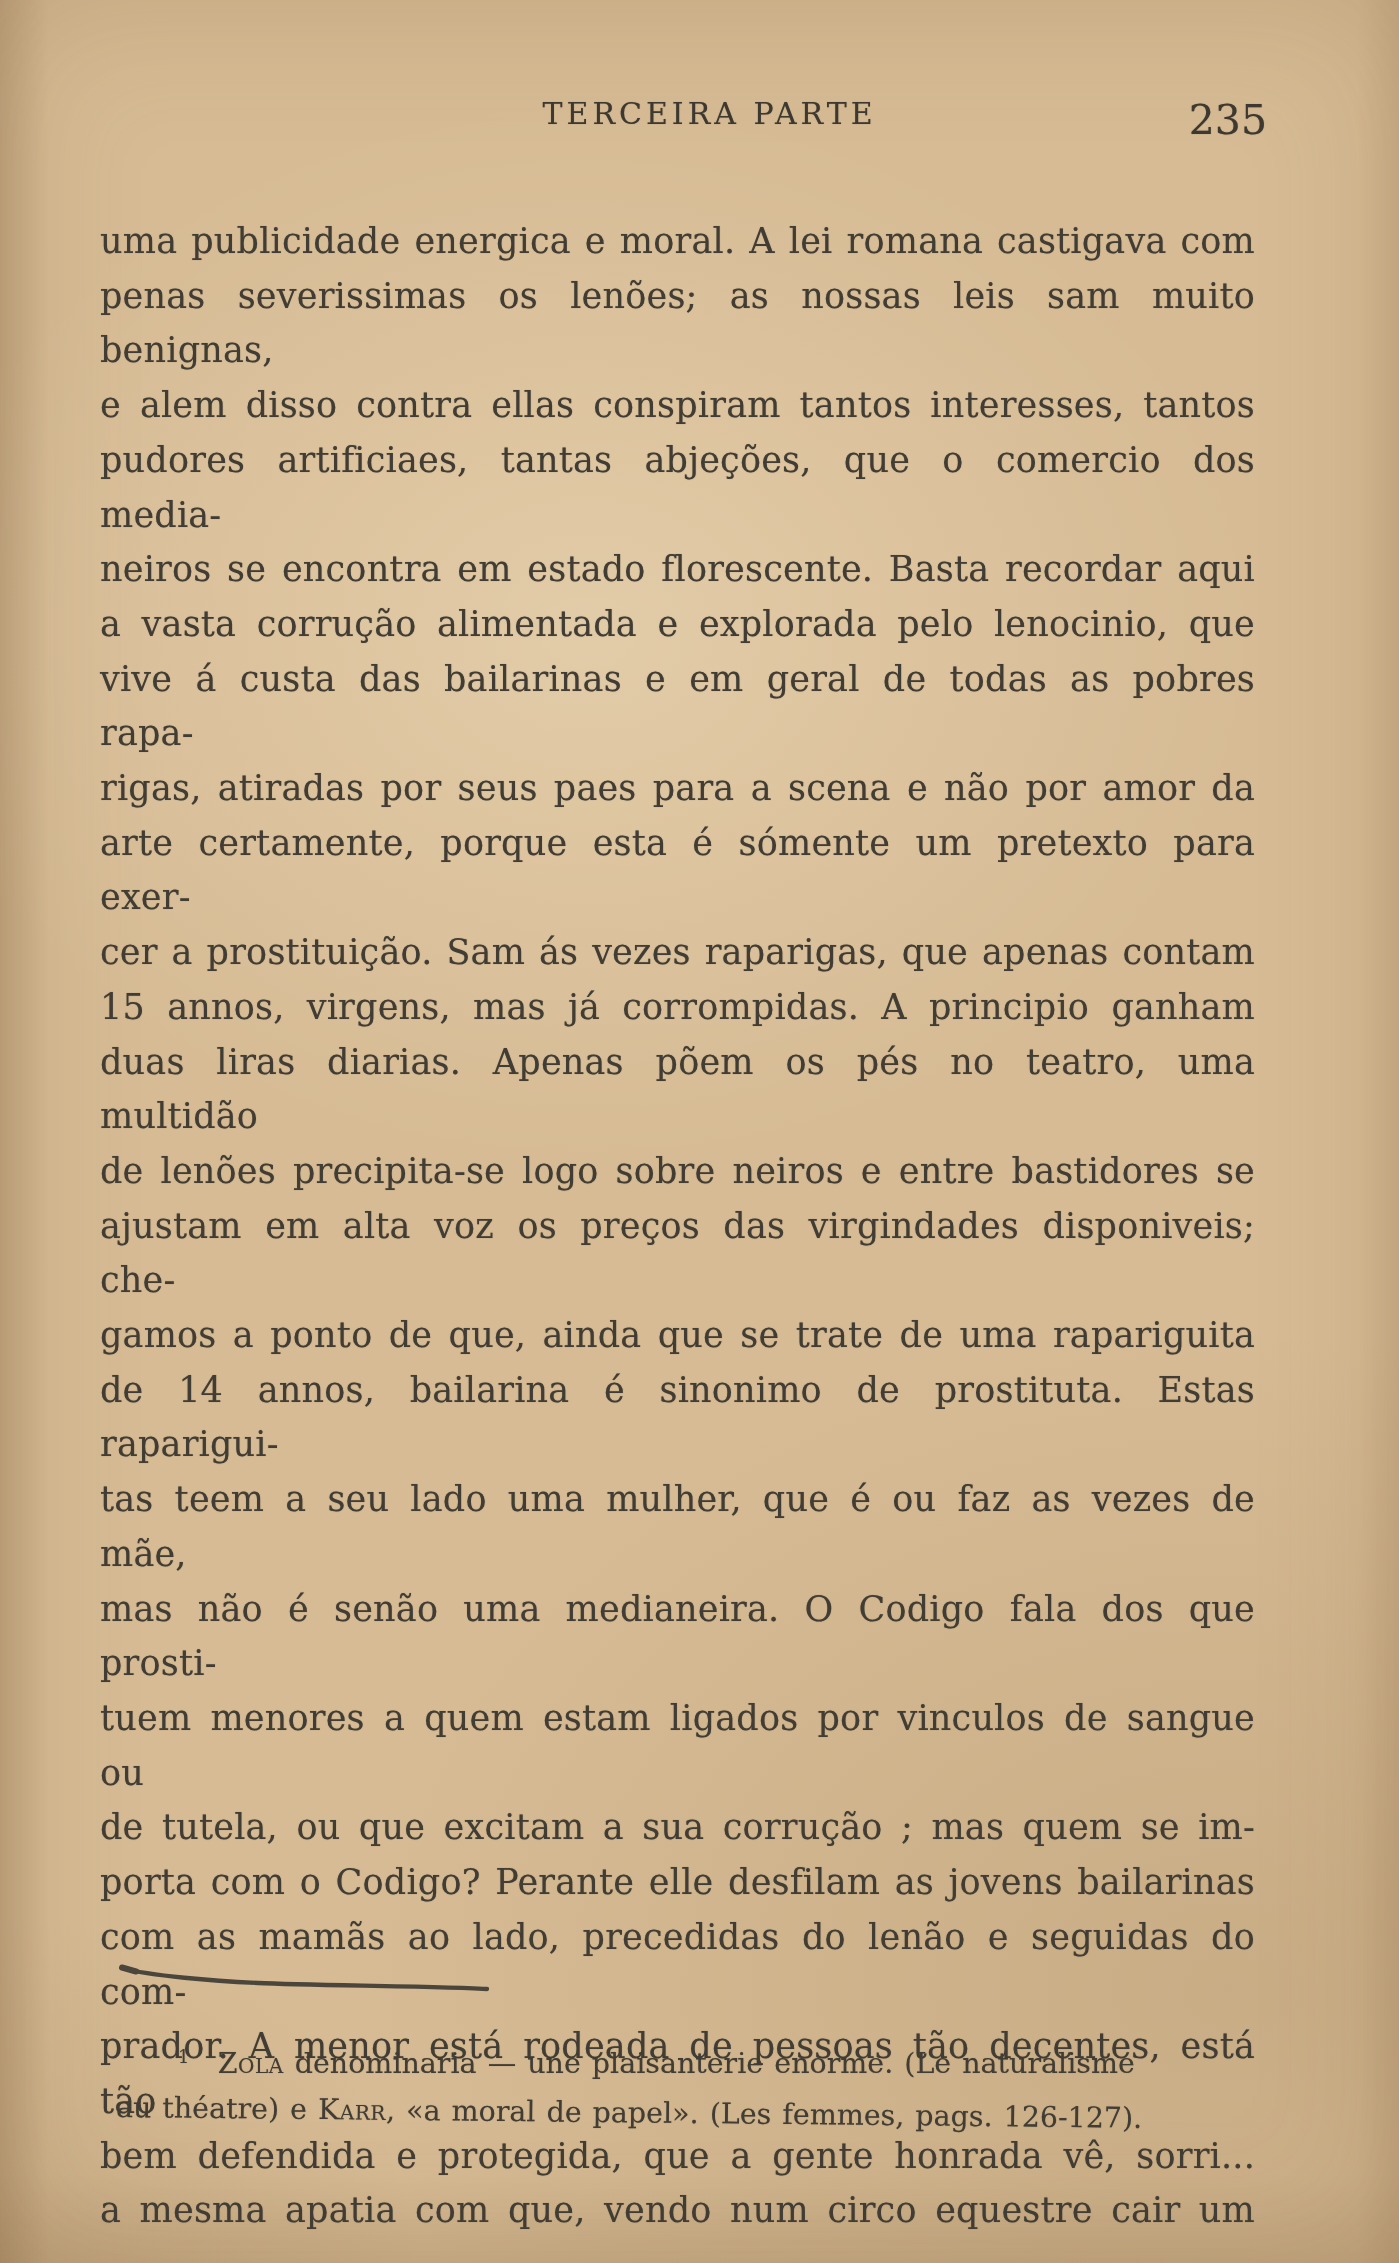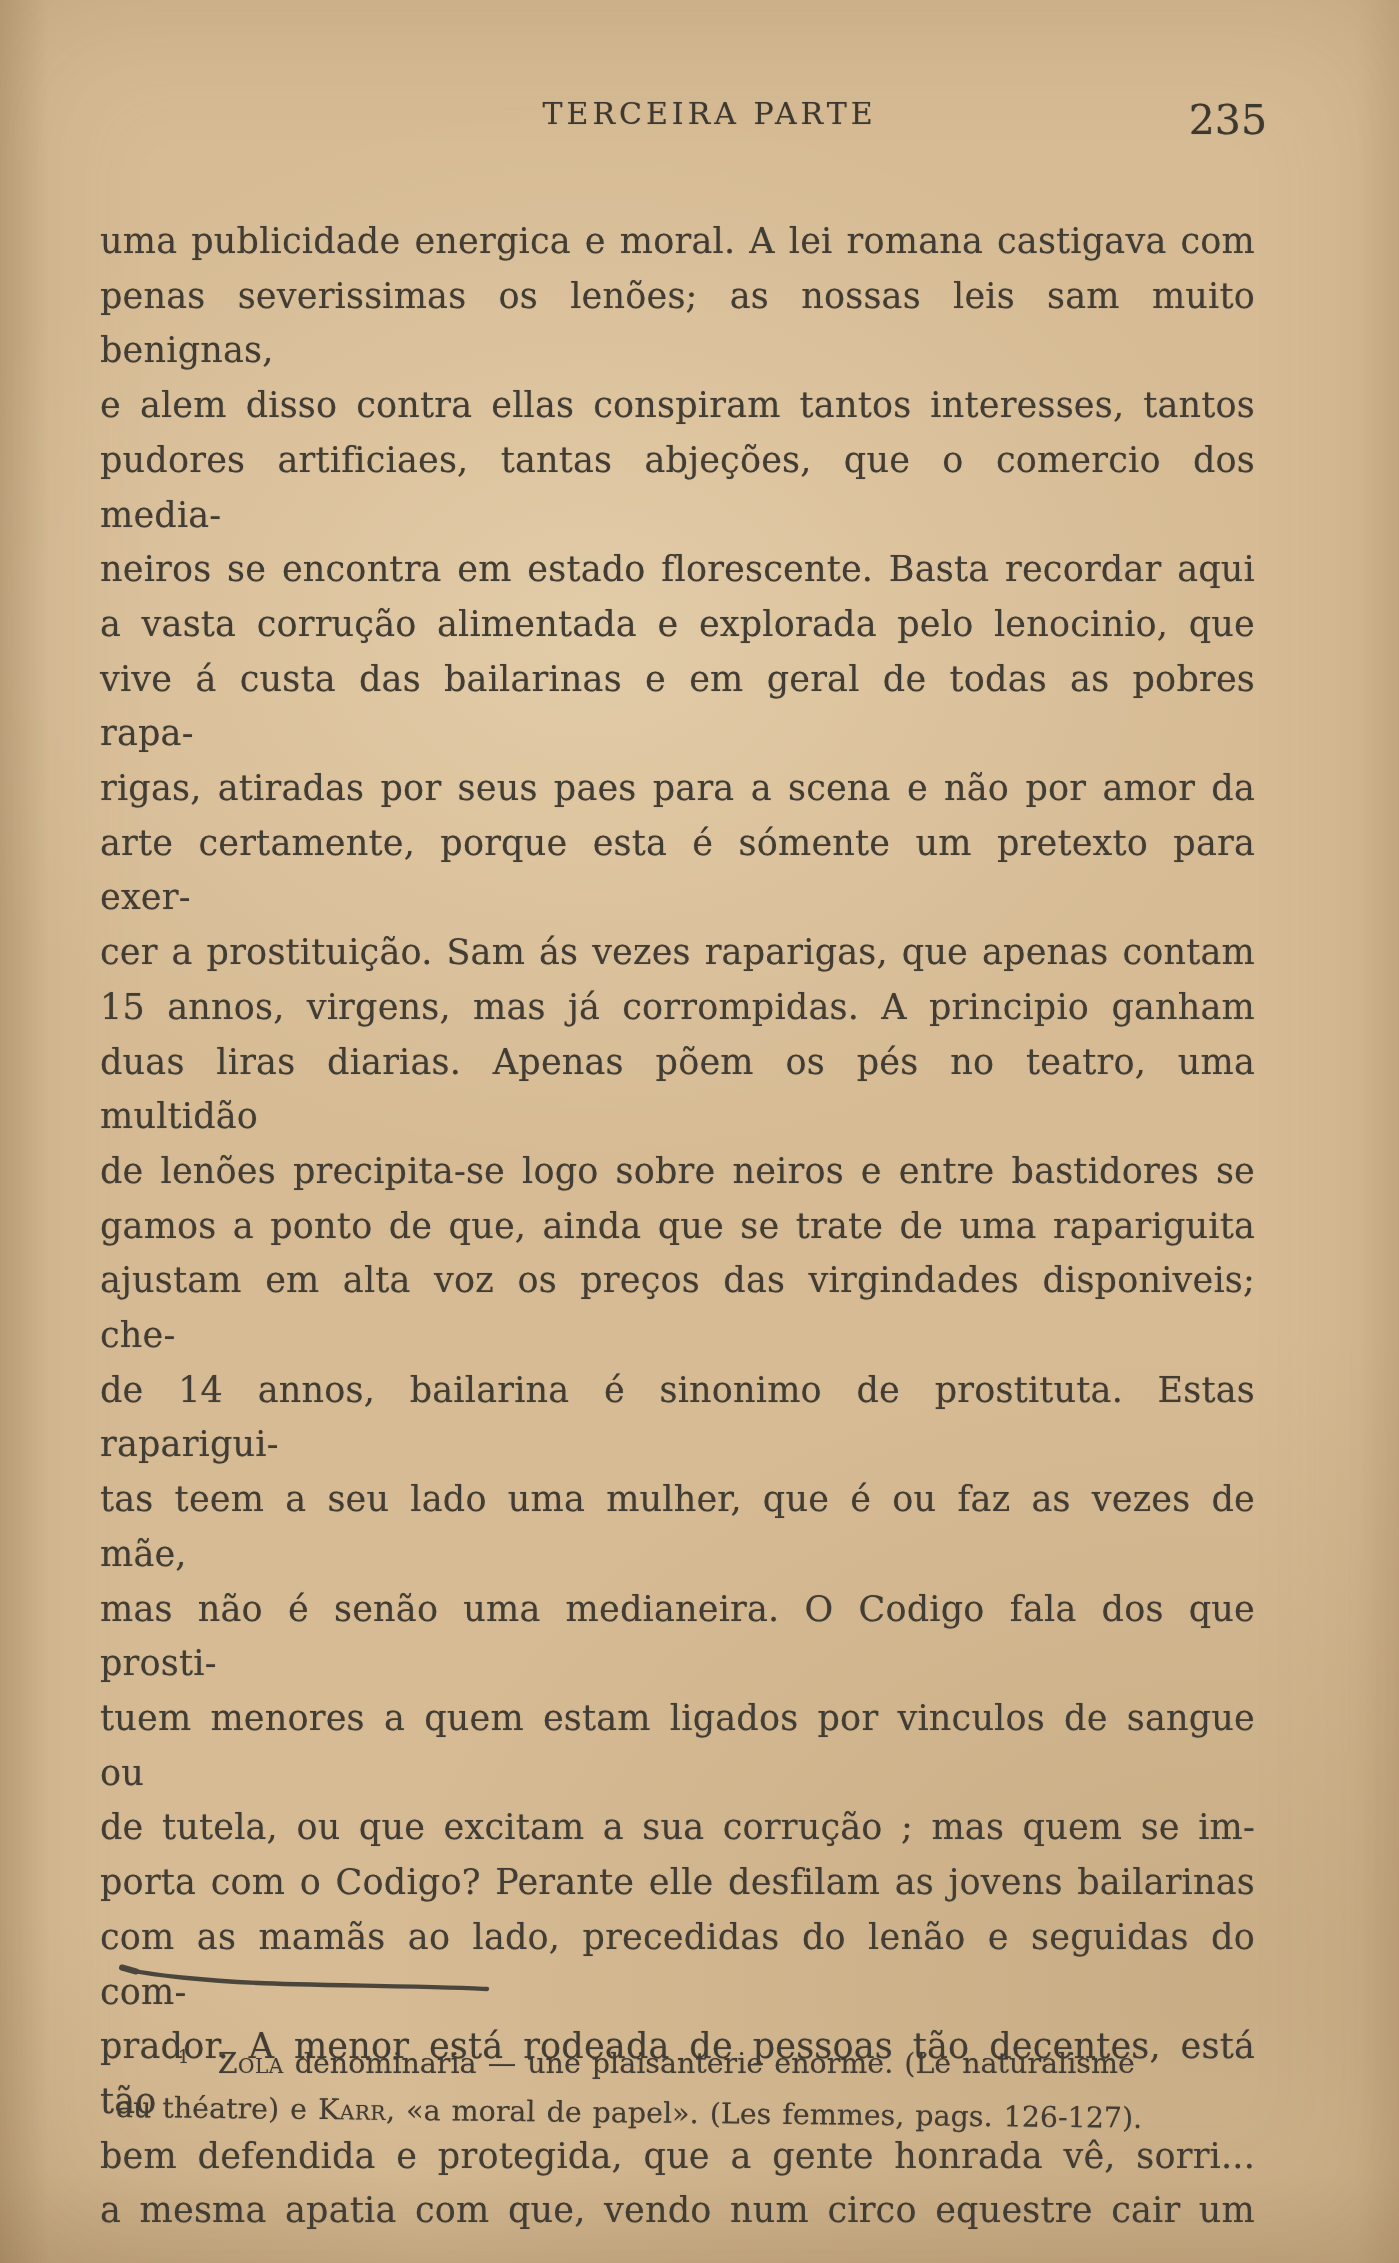--- a/index.html
+++ b/index.html
@@ -58,22 +58,22 @@
       <div class="line"><span>pudores artificiaes, tantas abjeções, que o comercio dos media-</span></div>
       <div class="line"><span>neiros se encontra em estado florescente. Basta recordar aqui</span></div>
       <div class="line"><span>a vasta corrução alimentada e explorada pelo lenocinio, que</span></div>
       <div class="line"><span>vive á custa das bailarinas e em geral de todas as pobres rapa-</span></div>
       <div class="line"><span>rigas, atiradas por seus paes para a scena e não por amor da</span></div>
       <div class="line"><span>arte certamente, porque esta é sómente um pretexto para exer-</span></div>
       <div class="line"><span>cer a prostituição. Sam ás vezes raparigas, que apenas contam</span></div>
       <div class="line"><span>15 annos, virgens, mas já corrompidas. A principio ganham</span></div>
       <div class="line"><span>duas liras diarias. Apenas põem os pés no teatro, uma multidão</span></div>
       <div class="line"><span>de lenões precipita-se logo sobre neiros e entre bastidores se</span></div>
+      <div class="line"><span>ajustam em alta voz os preços das virgindades disponiveis; che-</span></div>
       <div class="line"><span>gamos a ponto de que, ainda que se trate de uma rapariguita</span></div>
-      <div class="line"><span>ajustam em alta voz os preços das virgindades disponiveis; che-</span></div>
       <div class="line"><span>de 14 annos, bailarina é sinonimo de prostituta. Estas raparigui-</span></div>
       <div class="line"><span>tas teem a seu lado uma mulher, que é ou faz as vezes de mãe,</span></div>
       <div class="line"><span>mas não é senão uma medianeira. O Codigo fala dos que prosti-</span></div>
       <div class="line"><span>tuem menores a quem estam ligados por vinculos de sangue ou</span></div>
       <div class="line"><span>de tutela, ou que excitam a sua corrução ; mas quem se im-</span></div>
       <div class="line"><span>porta com o Codigo? Perante elle desfilam as jovens bailarinas</span></div>
       <div class="line"><span>com as mamãs ao lado, precedidas do lenão e seguidas do com-</span></div>
       <div class="line"><span>prador. A menor está rodeada de pessoas tão decentes, está tão</span></div>
       <div class="line"><span>bem defendida e protegida, que a gente honrada vê, sorri...</span></div>
       <div class="line"><span>a mesma apatia com que, vendo num circo equestre cair um</span></div>

